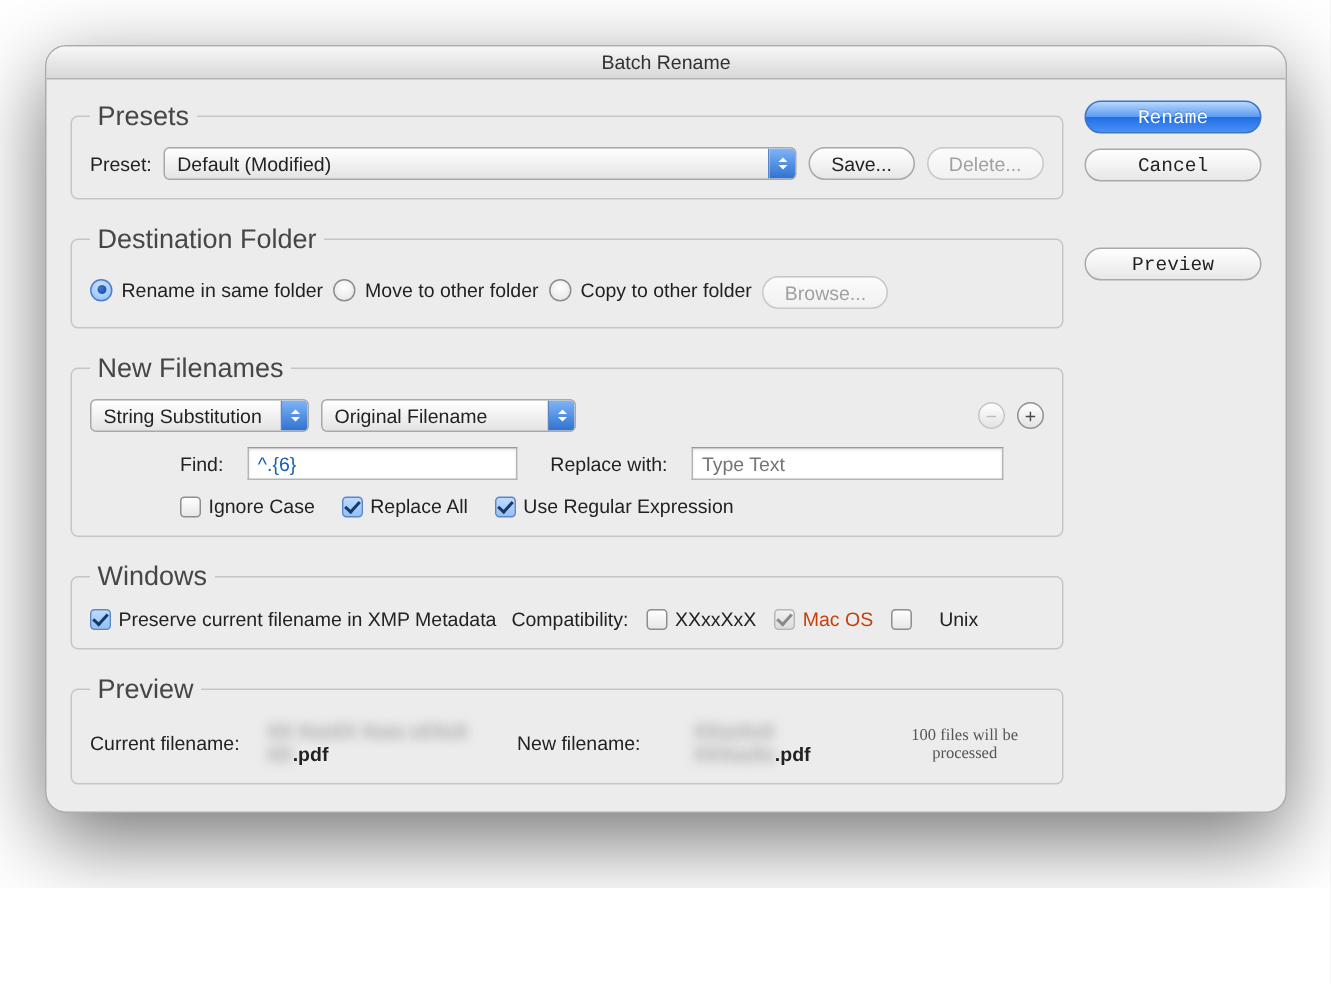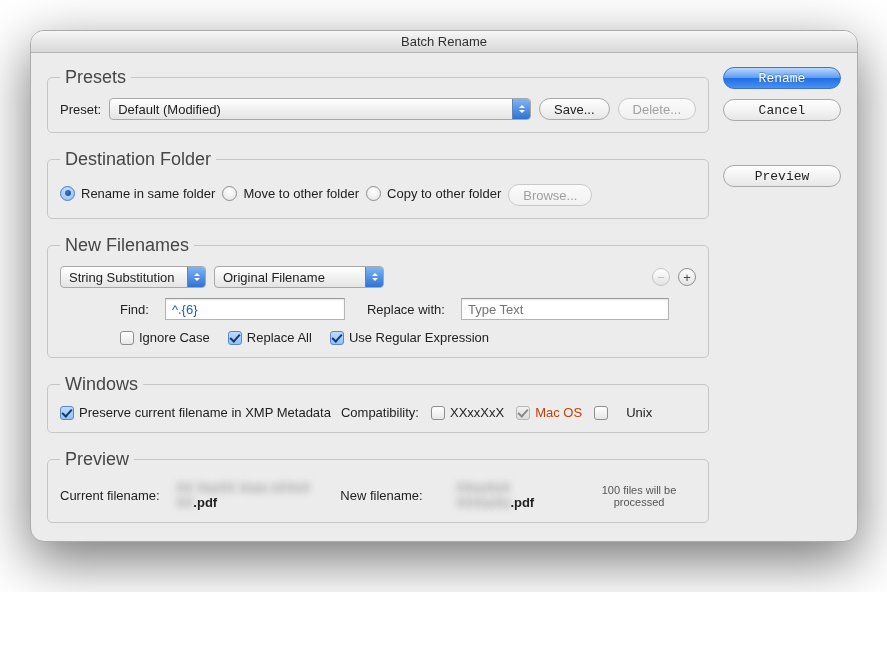--- a/index.html
+++ b/index.html
@@ -199,21 +199,21 @@
   color: #4a4a4a;
   cursor: default;
 }
 .circle-btn.dim { color: #bdbdbd; border-color: #c5c5c5; }
 
 .blur {
   color: transparent;
   text-shadow: 0 0 7px rgba(90,90,90,0.75);
 }
 .strong { font-weight: 600; }
-.center-note { text-align: center; font-size: 11px; color: #555; margin-top: 4px; }
+.center-note { text-align: center; font-size: 11px; color: #555; margin-top: 4px; font-family: Liberation Serif, serif; }
 </style>
 </head>
 <body>
 
 <div class="window">
   <div class="titlebar">
     <span>Batch Rename</span>
   </div>
   <div class="content">
     <div class="left-col">

